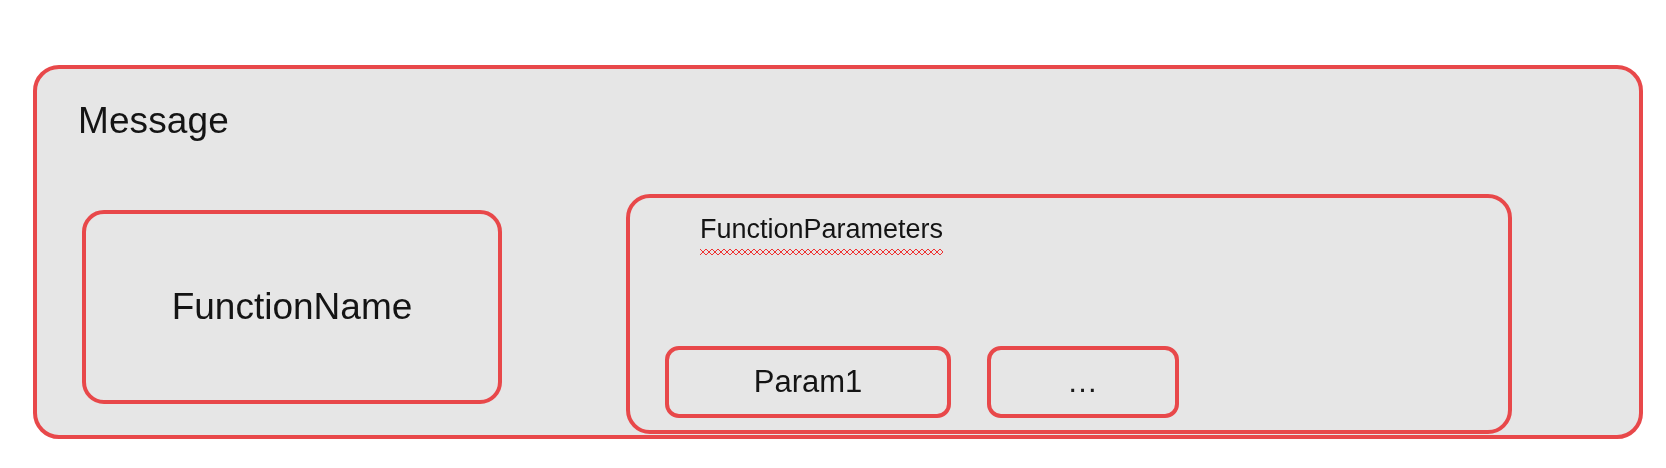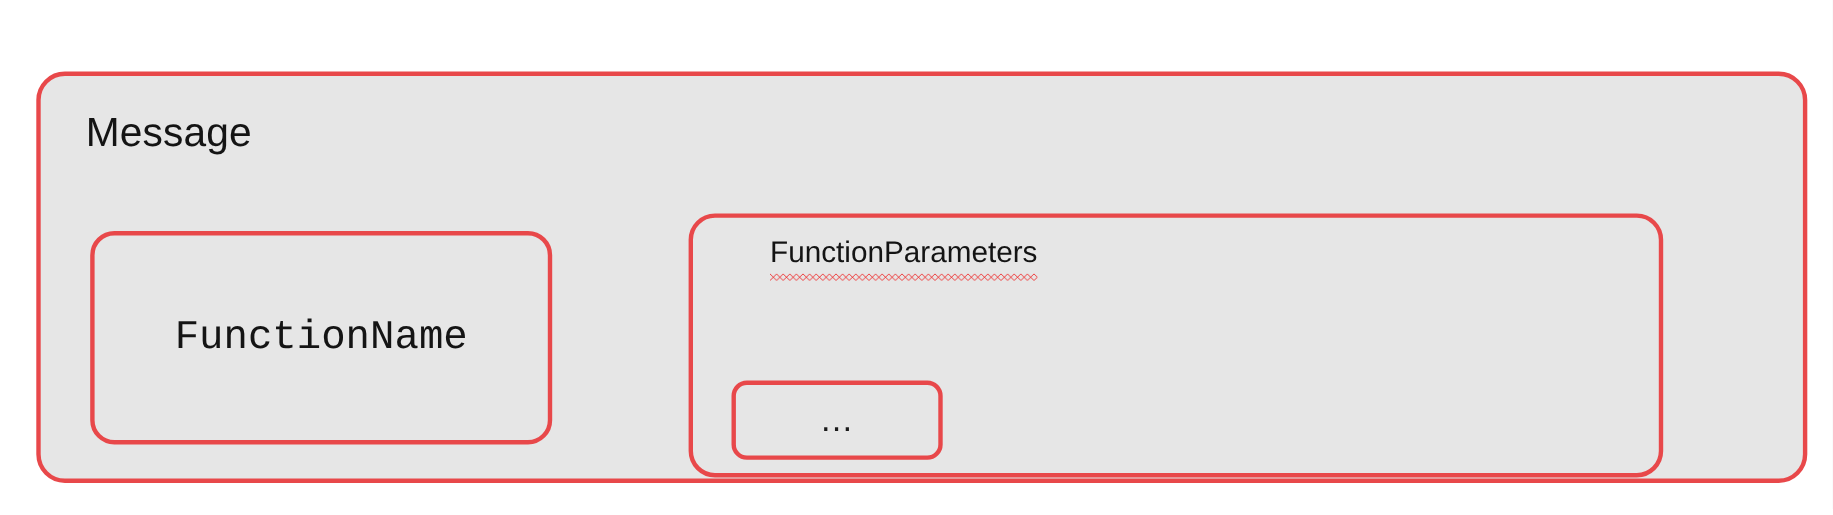--- a/index.html
+++ b/index.html
@@ -58,21 +58,20 @@
     display: flex;
     align-items: center;
     justify-content: center;
   }
 
   .function-name-label {
     font-size: 37px;
     line-height: 44px;
     color: #141414;
     white-space: nowrap;
-    font-family: Liberation Mono, monospace;
   }
 
   
   .function-params-box {
     position: absolute;
     left: 589px;
     top: 125px;
     width: 886px;
     height: 240px;
     box-sizing: border-box;
@@ -163,20 +162,23 @@
     </div>
 
     <div class="function-params-box">
 
       <div class="function-params-title">
         <span class="spellcheck">FunctionParameters</span>
       </div>
 
       <div class="params-row">
 
+        <div class="param-chip chip-1">
+          <span>Param1</span>
+        </div>
 
 
         <div class="param-chip chip-3">
           <span class="chip-ellipsis">…</span>
         </div>
 
       </div>
     </div>
   </div>
 </div>

